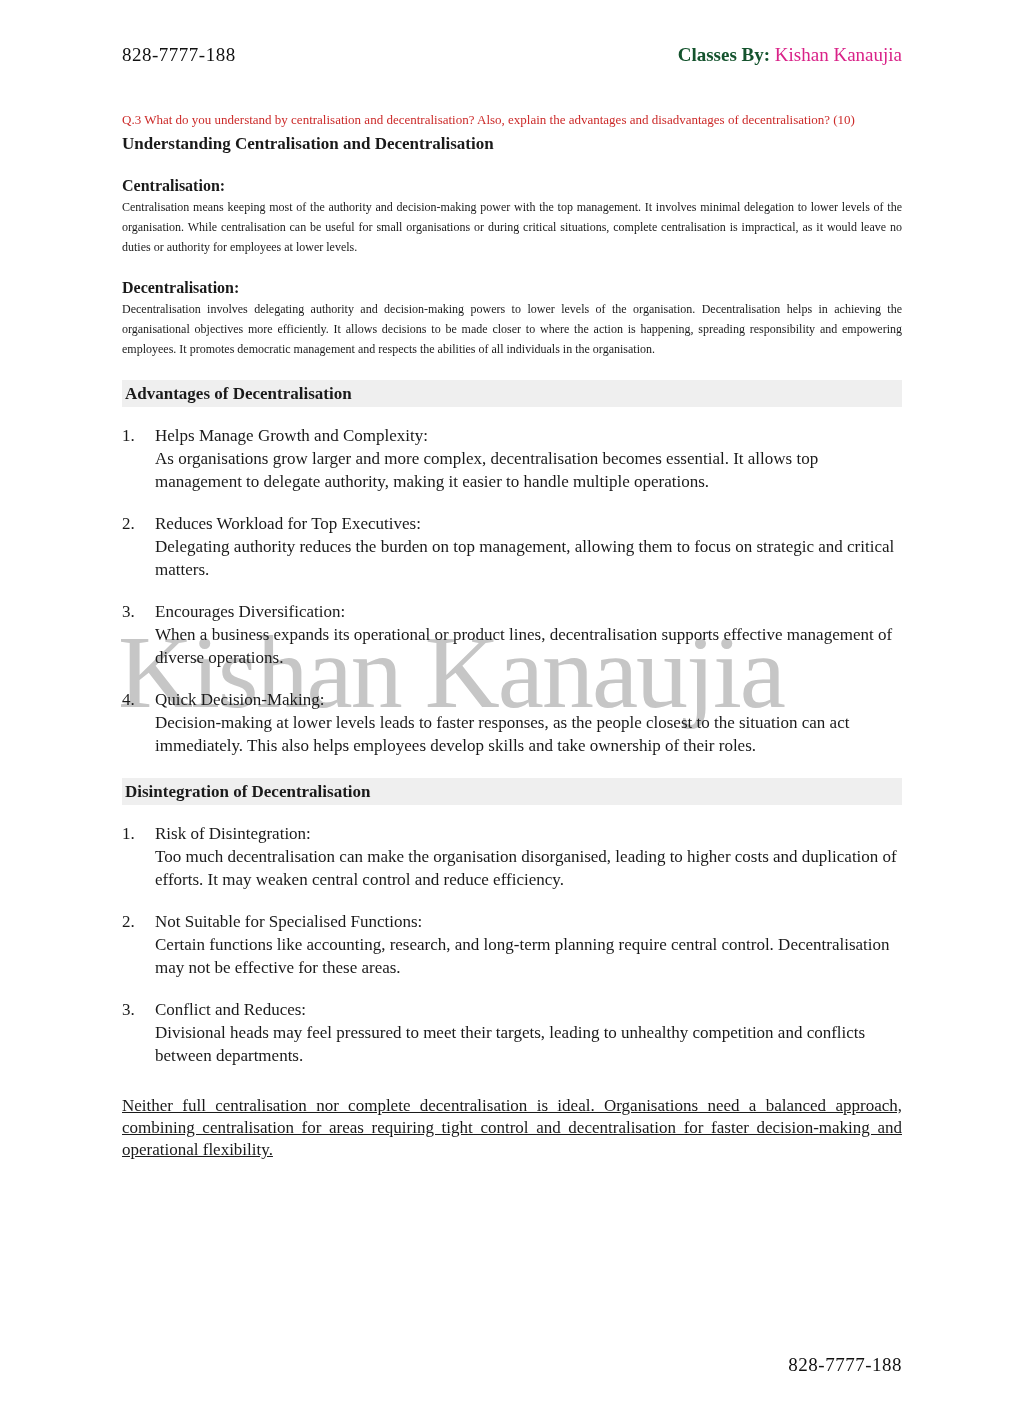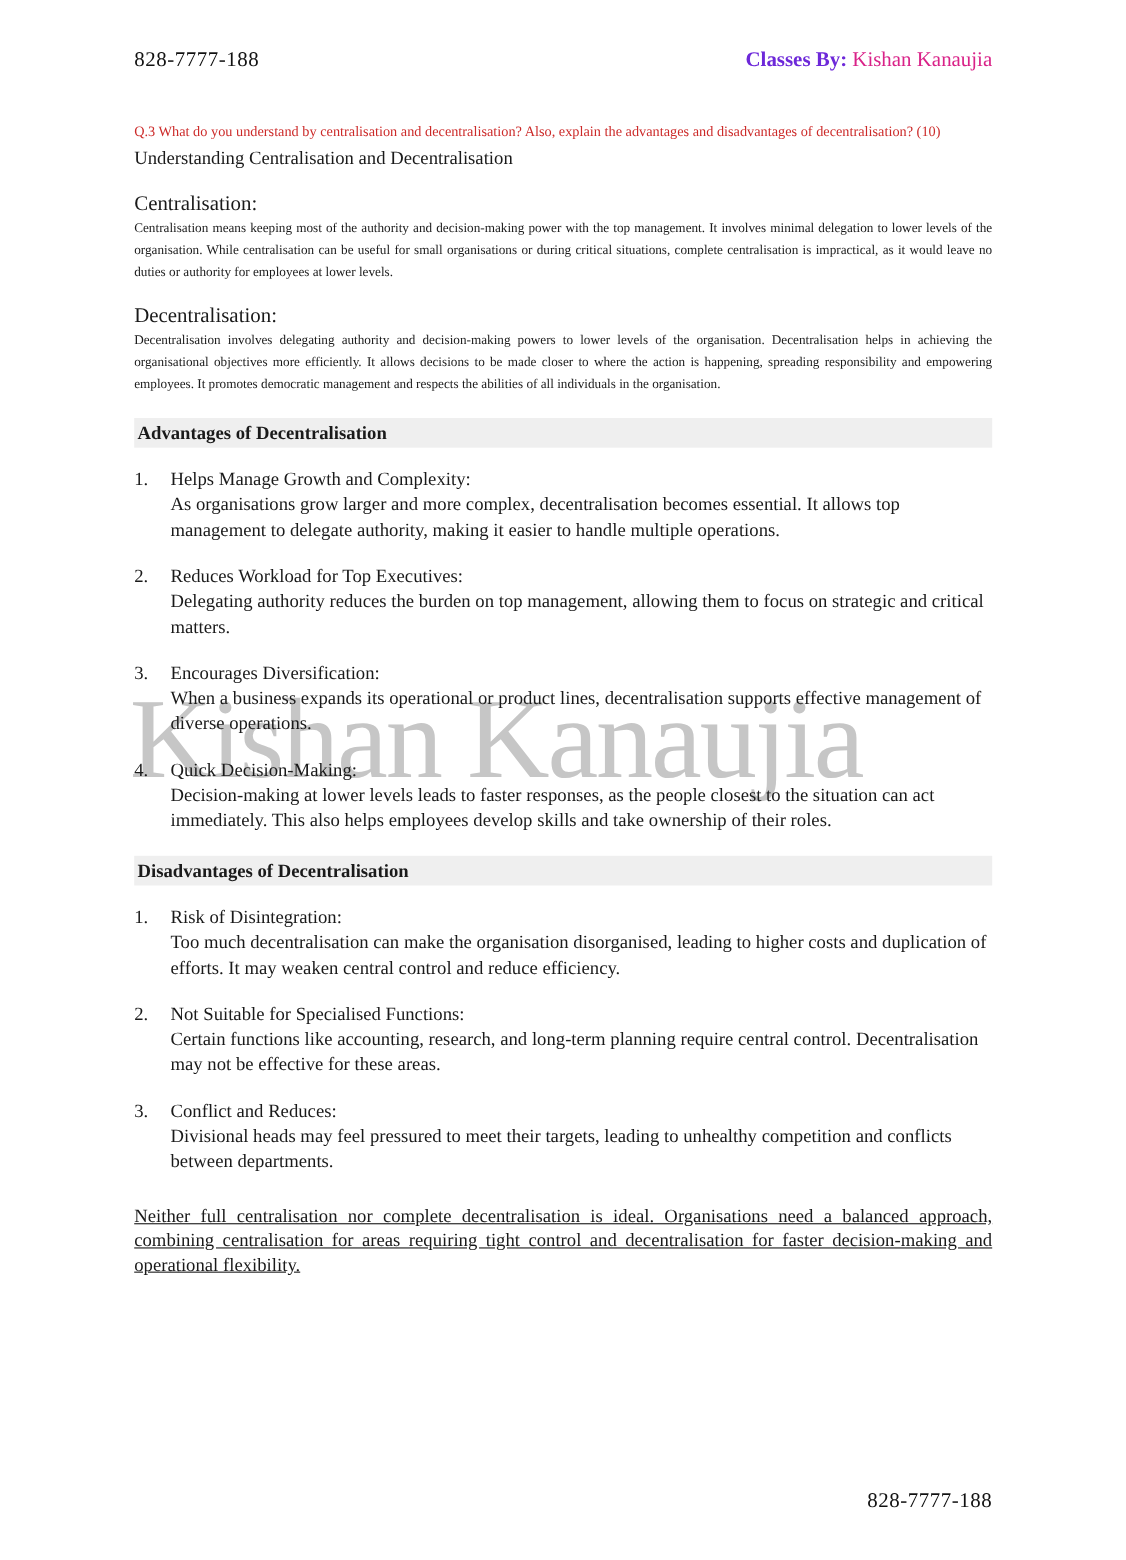--- a/index.html
+++ b/index.html
@@ -42,44 +42,44 @@
     justify-content: space-between;
     align-items: baseline;
     font-size: 19px;
   }
   .hdr-left {
     color: #111111;
     letter-spacing: 0.5px;
   }
   .hdr-right { white-space: nowrap; }
   .classes-by {
-    color: #6d28d9;
+    color: #14532d;
     font-weight: bold;
   }
   .instructor {
     color: #d92288;
   }
   .question {
     margin: 43px 0 0 0;
     color: #cc2a29;
     font-size: 13px;
     line-height: 22px;
     text-align: justify;
   }
   .doc-title {
     margin: 2px 0 0 0;
     font-size: 17px;
     line-height: 22px;
-    font-weight: normal;
+    font-weight: bold;
   }
   .sec-head {
     margin: 20px 0 0 0;
-    font-size: 19px;
-    line-height: 22px;
-    font-weight: normal;
+    font-size: 16px;
+    line-height: 22px;
+    font-weight: bold;
   }
   .para {
     margin: 0;
     font-size: 12px;
     line-height: 20px;
     text-align: justify;
   }
   .band {
     margin: 21px 0 0 0;
     background: #efefef;
@@ -178,21 +178,21 @@
       </div>
       <div class="list-item">
         <span class="num">4.</span>
         <div class="item-body">
           <div class="item-title">Quick Decision-Making:</div>
           <div class="item-text">Decision-making at lower levels leads to faster responses, as the people closest to the situation can act immediately. This also helps employees develop skills and take ownership of their roles.</div>
         </div>
       </div>
     </div>
 
-    <div class="band">Disadvantages of Decentralisation</div>
+    <div class="band">Disintegration of Decentralisation</div>
 
     <div class="list">
       <div class="list-item">
         <span class="num">1.</span>
         <div class="item-body">
           <div class="item-title">Risk of Disintegration:</div>
           <div class="item-text">Too much decentralisation can make the organisation disorganised, leading to higher costs and duplication of efforts. It may weaken central control and reduce efficiency.</div>
         </div>
       </div>
       <div class="list-item">

